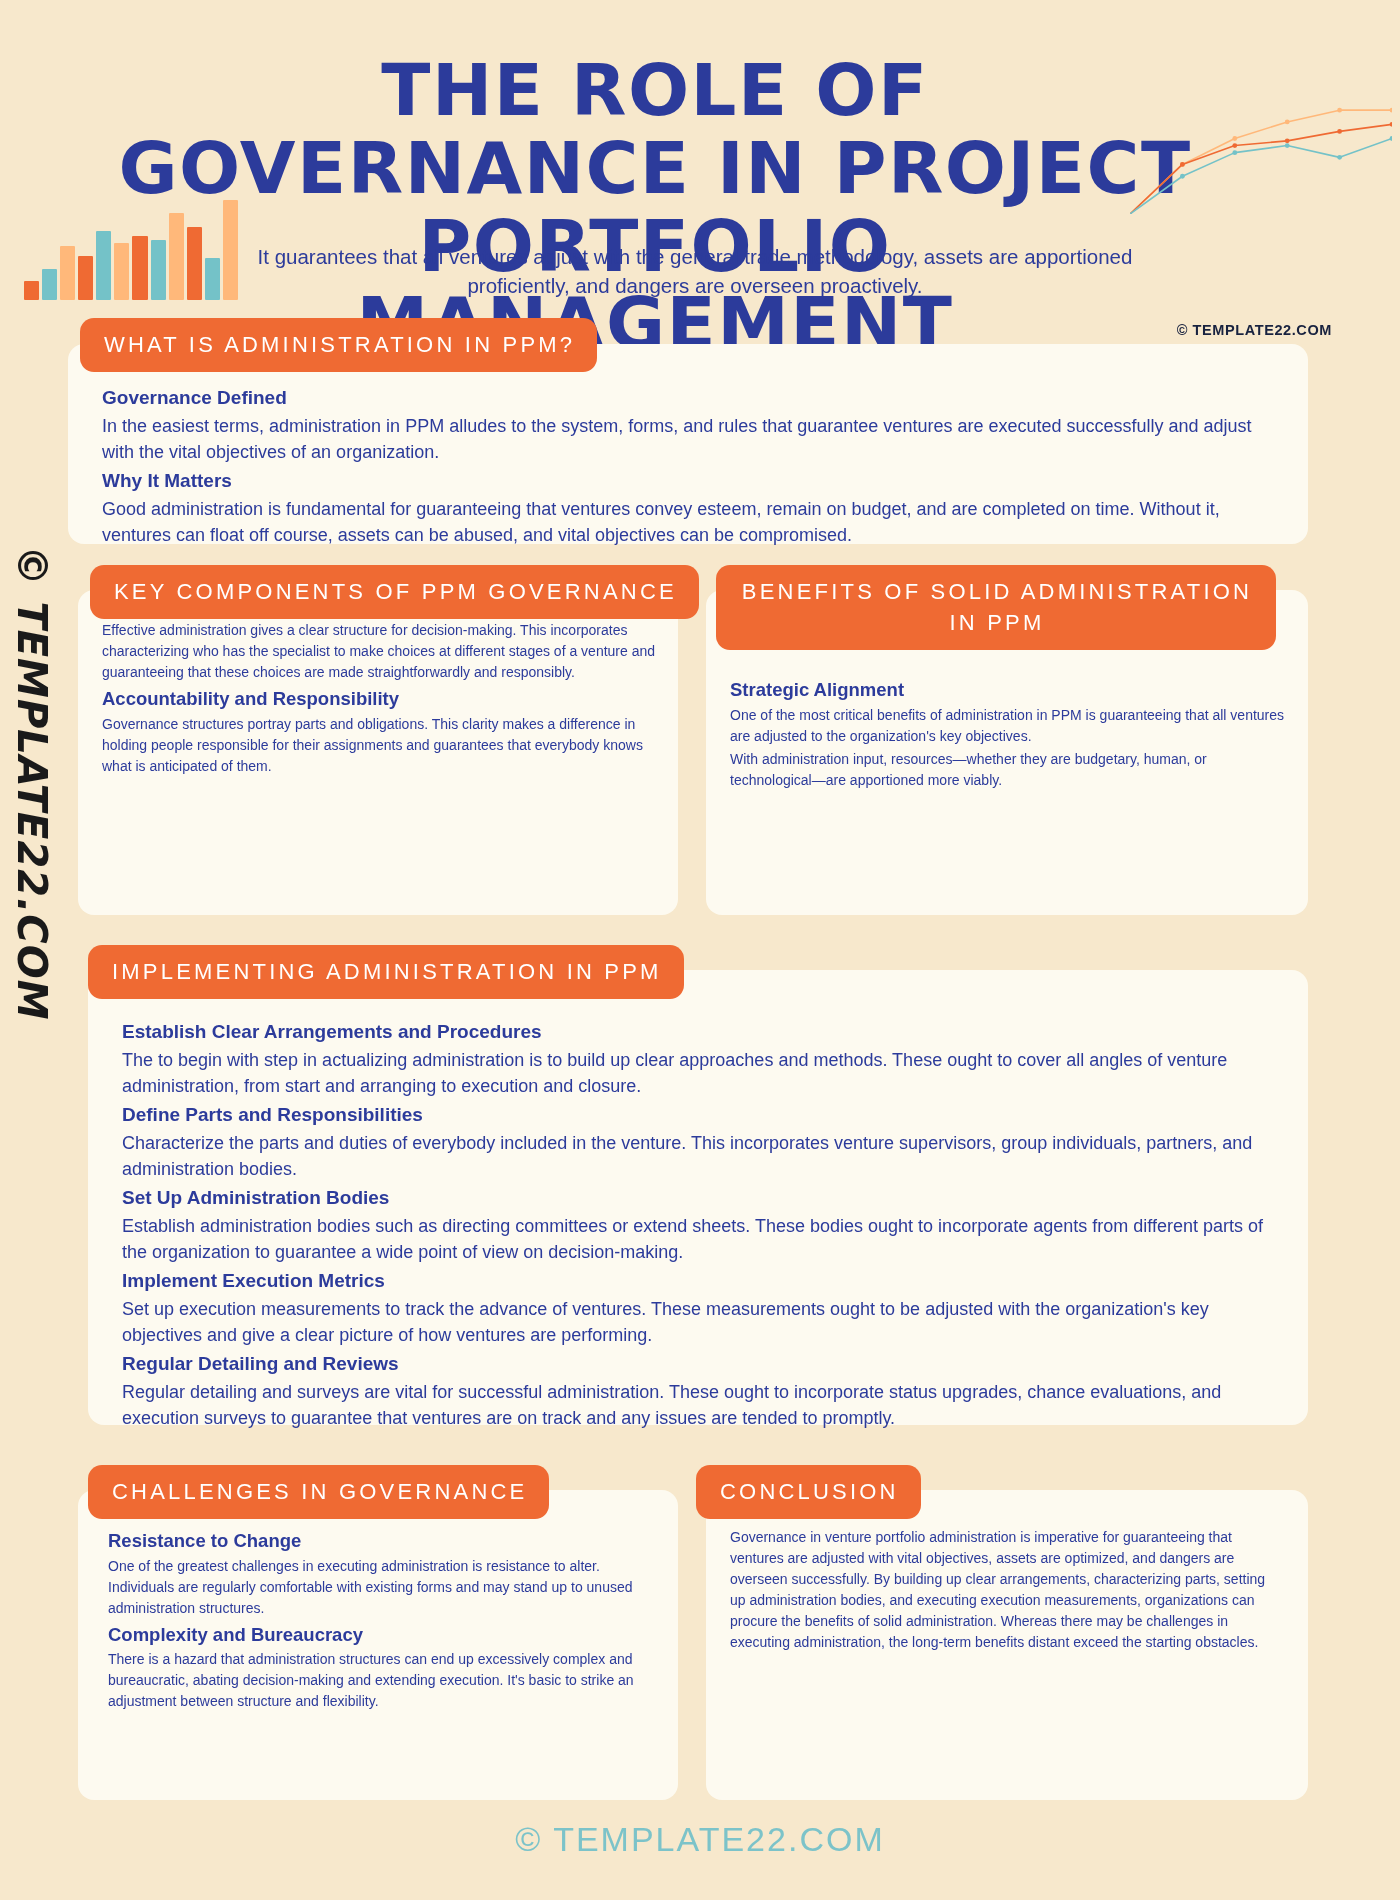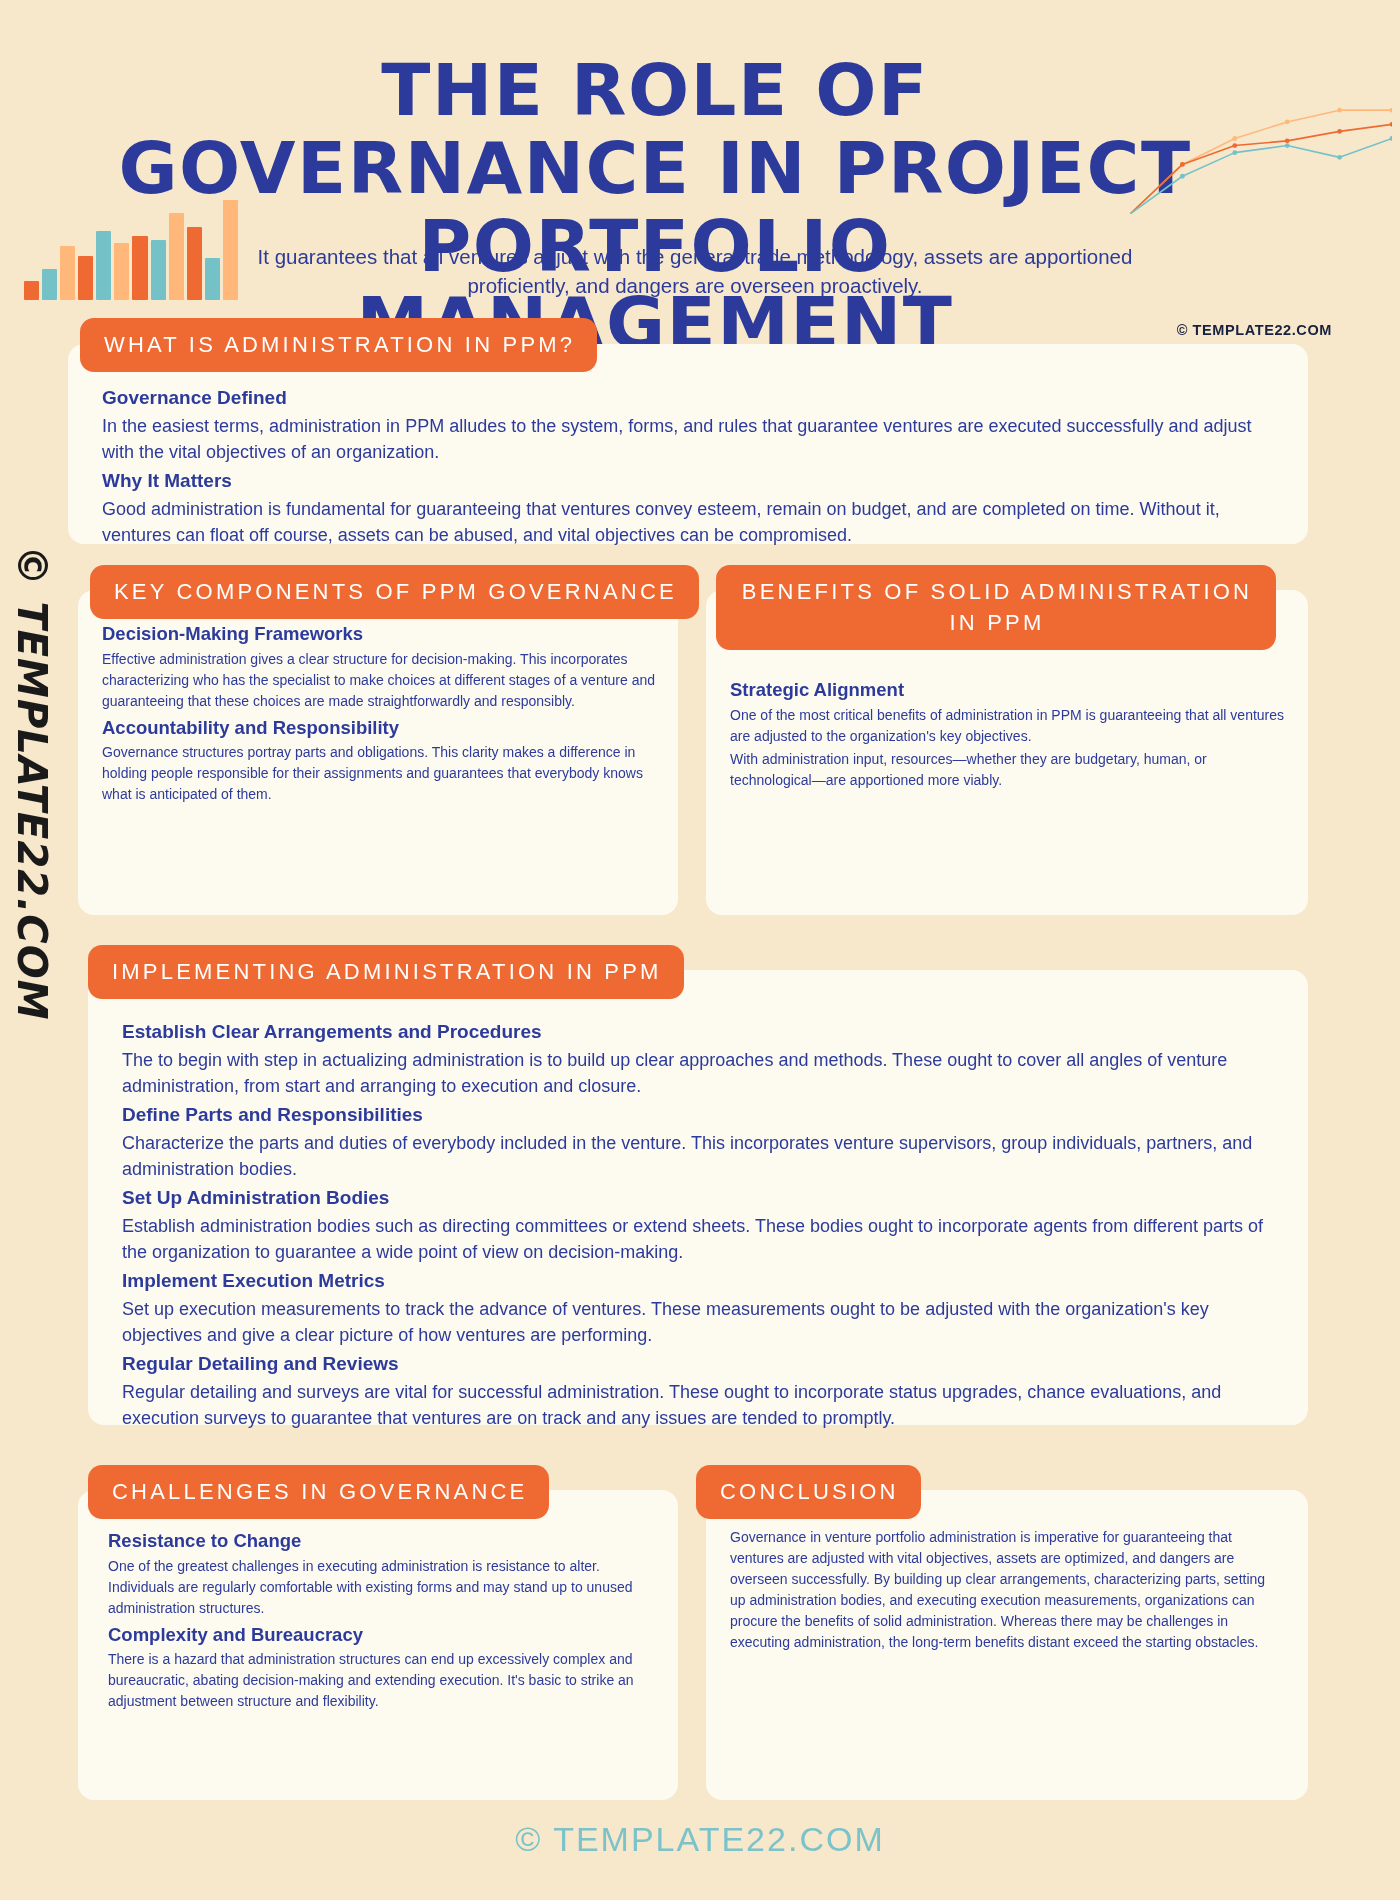--- a/index.html
+++ b/index.html
@@ -219,21 +219,20 @@
   <div class="body-wrap" style="left:102px; top:384px; width:1180px;">
     <h4>Governance Defined</h4>
     <p>In the easiest terms, administration in PPM alludes to the system, forms, and rules that guarantee ventures are executed successfully and adjust with the vital objectives of an organization.</p>
     <h4>Why It Matters</h4>
     <p>Good administration is fundamental for guaranteeing that ventures convey esteem, remain on budget, and are completed on time. Without it, ventures can float off course, assets can be abused, and vital objectives can be compromised.</p>
   </div>
 
   <div class="card" style="left:78px; top:590px; width:600px; height:325px;"></div>
   <div class="pill wide" style="left:90px; top:565px;">Key Components of PPM Governance</div>
   <div class="body-wrap tight" style="left:102px; top:620px; width:568px;">
-    <h4>Decision-Making Frameworks</h4>
     <p>Effective administration gives a clear structure for decision-making. This incorporates characterizing who has the specialist to make choices at different stages of a venture and guaranteeing that these choices are made straightforwardly and responsibly.</p>
     <h4>Accountability and Responsibility</h4>
     <p>Governance structures portray parts and obligations. This clarity makes a difference in holding people responsible for their assignments and guarantees that everybody knows what is anticipated of them.</p>
   </div>
 
   <div class="card" style="left:706px; top:590px; width:602px; height:325px;"></div>
   <div class="pill wide" style="left:716px; top:565px; max-width:560px;text-align:center;">Benefits of Solid Administration in PPM</div>
   <div class="body-wrap tight" style="left:730px; top:676px; width:560px;">
     <h4>Strategic Alignment</h4>
     <p>One of the most critical benefits of administration in PPM is guaranteeing that all ventures are adjusted to the organization's key objectives.</p>

